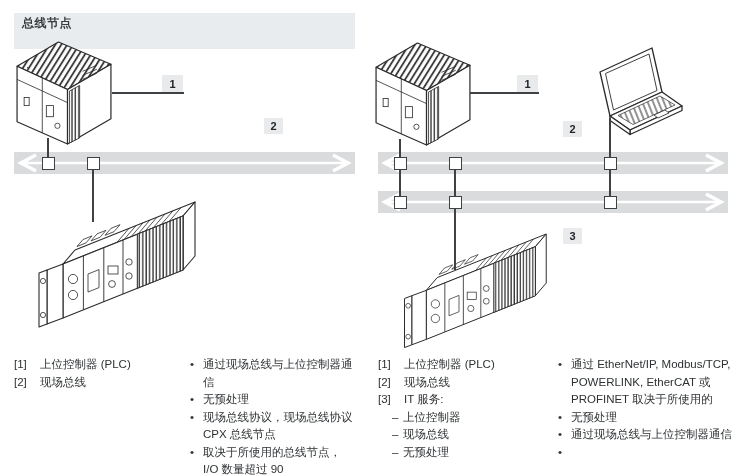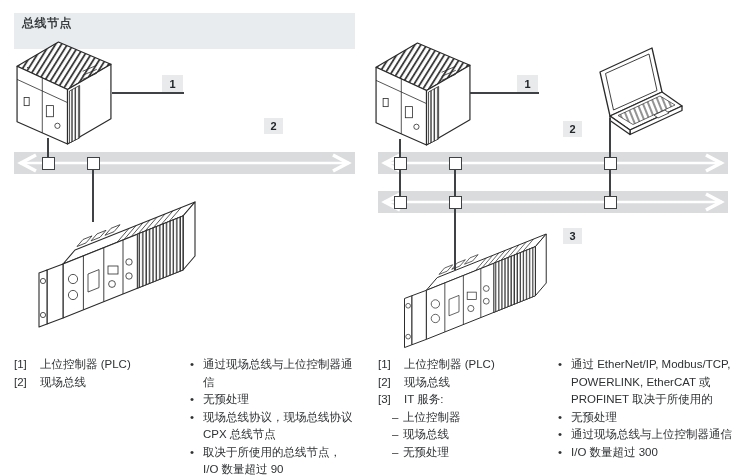--- a/index.html
+++ b/index.html
@@ -264,17 +264,16 @@
     <li>
       <span class="bmark">•</span>
       <span>无预处理</span>
       </li>
     <li>
       <span class="bmark">•</span>
       <span>通过现场总线与上位控制器通信</span>
       </li>
     <li>
       <span class="bmark">•</span>
-      <span>I/O 数量超过 300</span>
       </li>
   </ul>
 
 </div>
 
 </body></html>

